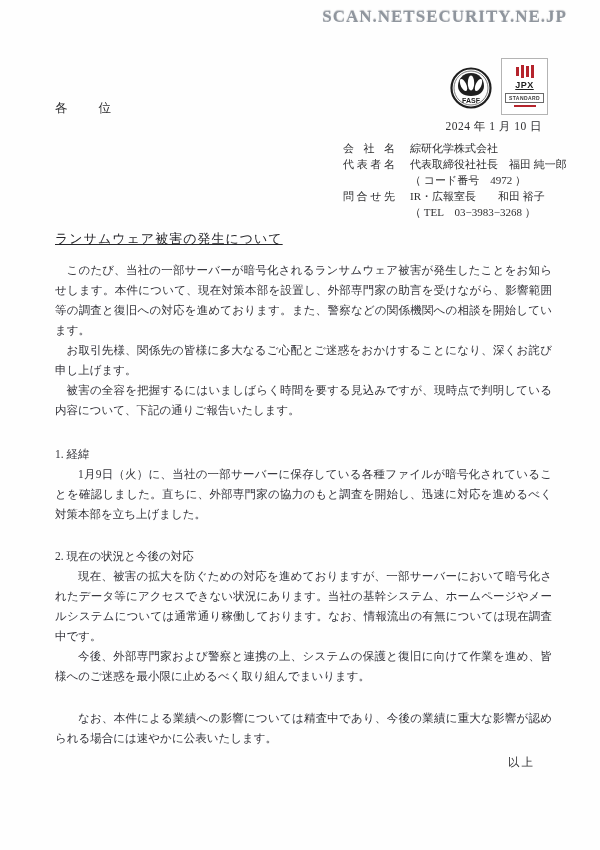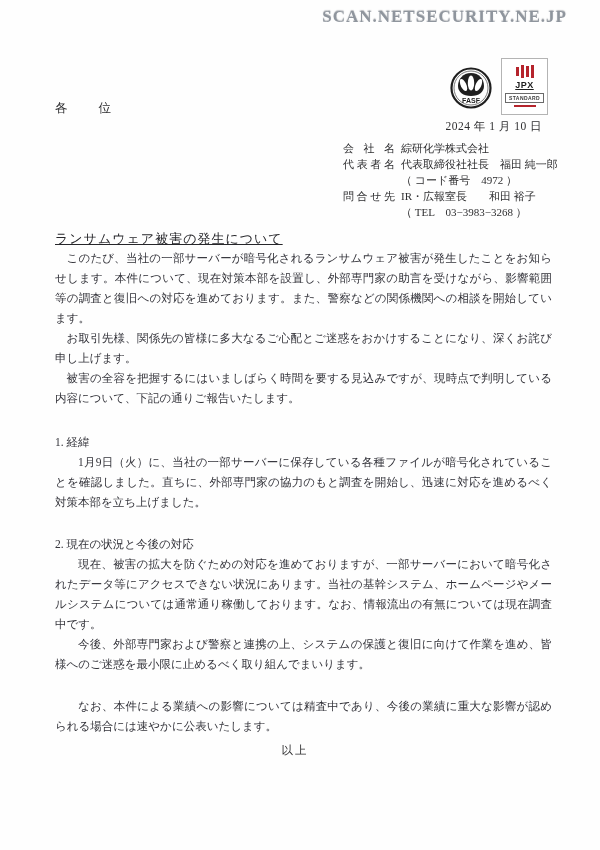--- a/index.html
+++ b/index.html
@@ -89,50 +89,50 @@
 
   .salutation { font-size: 12.5px; white-space: pre; letter-spacing: 2px; }
 
   .company-info { margin-top: 23px; margin-left: 288px; font-size: 11px; line-height: 16px; }
   .company-row { display: flex; }
   .company-row .clabel {
     width: 52px;
     text-align: justify;
     text-align-last: justify;
     flex-shrink: 0;
-    margin-right: 6px;
+    margin-right: 15px;
     white-space: pre;
   }
   .company-row .cvalue { white-space: pre; }
 
   .title {
     margin-top: 10px;
     text-align: left;
     font-size: 13px;
     letter-spacing: 1px;
     color: #26262a;
     text-decoration: underline;
   }
 
   .body-text { font-size: 11.5px; line-height: 20px; text-align: justify; color: #33333a; }
-  .intro { }
+  .intro { margin-top: 12px; }
   .intro p { text-indent: 1em; }
 
   .section { margin-top: 0; }
   .sec1 { margin-top: 24px; }
   .sec2 { margin-top: 22px; }
   .section-heading { font-size: 11.5px; line-height: 20px; }
   .section-body p { text-indent: 2em; }
 
   .closing-para { margin-top: 22px; }
   .closing-para p { text-indent: 2em; }
 
   .end-mark {
     margin-top: 4px;
-    text-align: center;
+    text-align: right;
     padding-right: 17px;
     font-size: 11.5px;
     line-height: 20px;
     letter-spacing: 2px;
   }
 </style>
 </head>
 <body>
 
 <div class="page">

